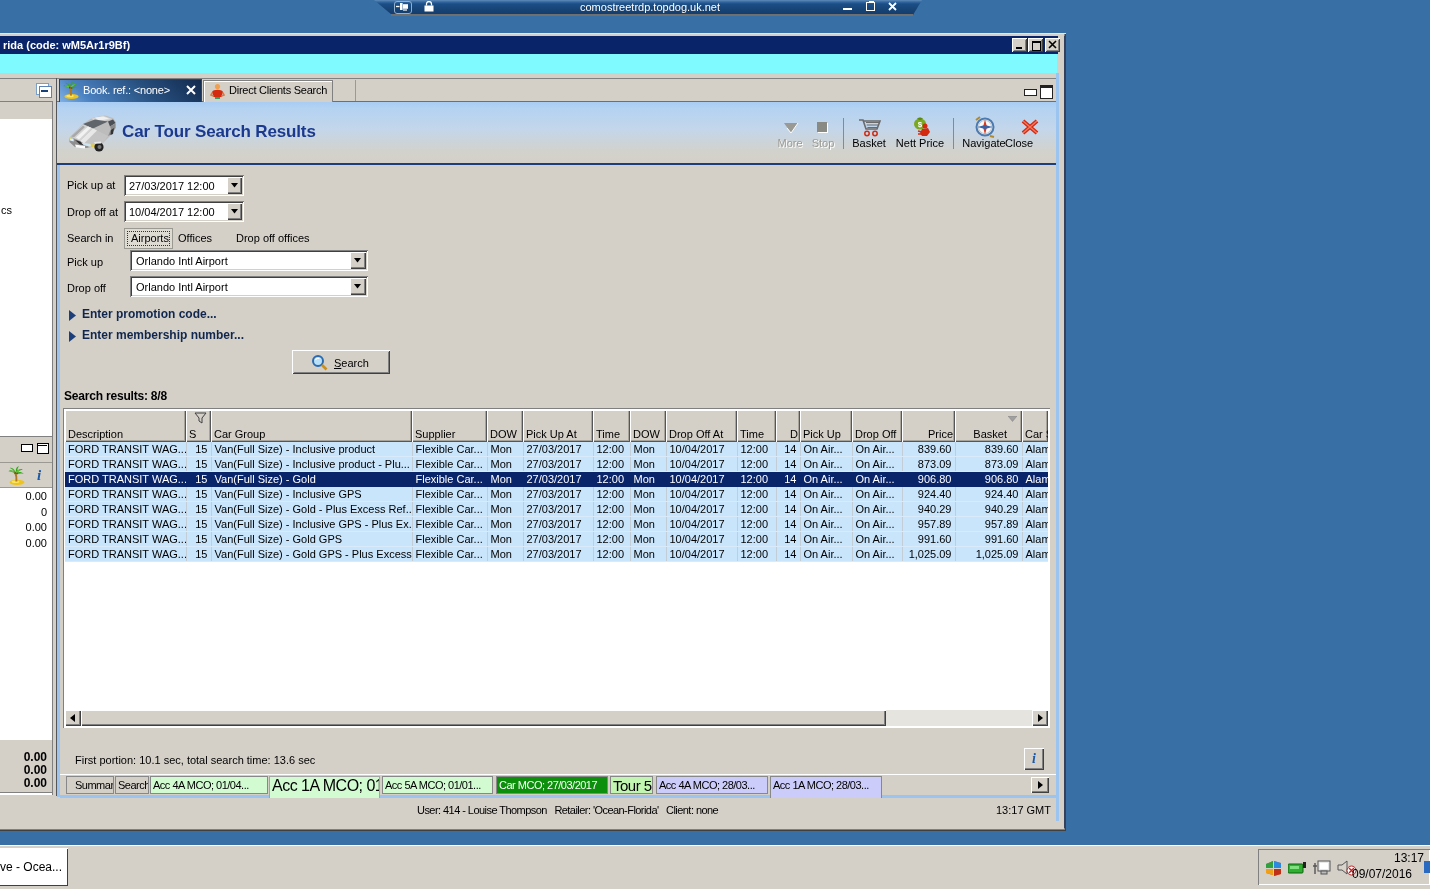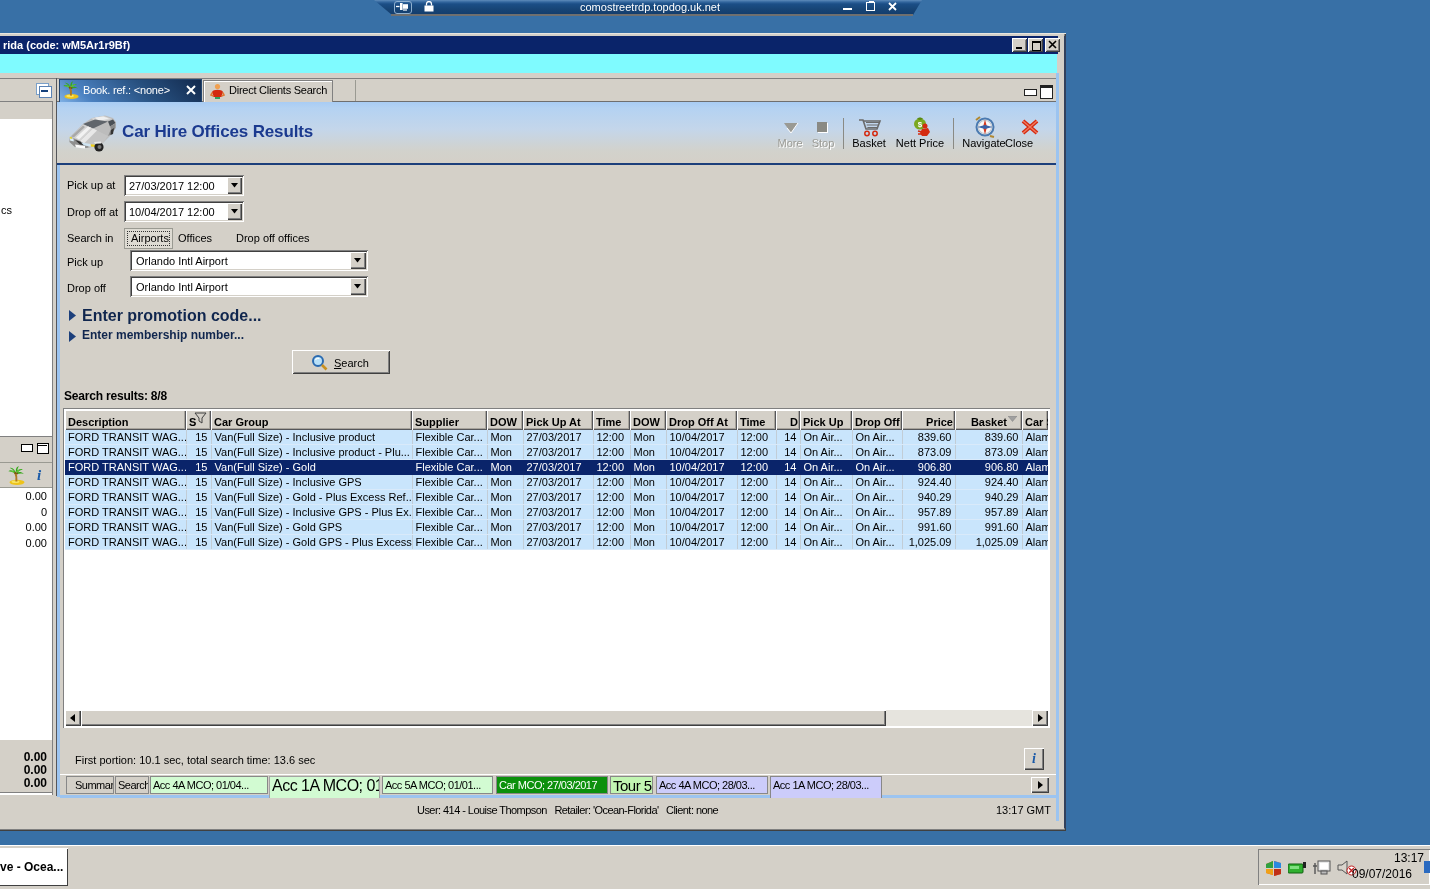--- a/index.html
+++ b/index.html
@@ -151,21 +151,21 @@
 <path d="M2.8 22.8 L5 23.6 L5 25 L2.8 24.3 Z" fill="#e8d820"></path>
 <path d="M8 26 L13 27.5 L19 31.5 L13 30.5 Z" fill="#2e2e2e"></path>
 <path d="M14 28.5 L24 30 L24 32.5 L17 31.5 Z" fill="#cfe4f2"></path>
 <path d="M23.5 30.2 L28 30.8 L28 33 L24 32.6 Z" fill="#f0d018"></path>
 <path d="M8 30.5 L18 32 L18 34.5 L9 33.5 Z" fill="#fafafa"></path>
 <ellipse cx="32" cy="33" rx="4.6" ry="4.6" fill="#222"></ellipse>
 <ellipse cx="32.5" cy="33" rx="2" ry="2" fill="#777"></ellipse>
 <path d="M44 16 L47 14 L46 20 L43.5 21 Z" fill="#333"></path>
 <path d="M27 28 L34 27.5 L34 29.5 L28 29.8 Z" fill="#e8e8e8"></path>
 </svg>
-<div class="abs" style="left:122px;top:122px;font-size:17px;font-weight:bold;color:#1b3a8f;letter-spacing:-0.15px">Car Hire Offices Results</div>
+<div class="abs" style="left:122px;top:122px;font-size:17px;font-weight:bold;color:#1b3a8f;letter-spacing:-0.15px">Car Tour Search Results</div>
 
 <svg class="abs" style="left:783px;top:121px" width="16" height="14" viewBox="0 0 16 14">
     <path d="M1 2h14L8 12z" fill="#9a9a94"></path>
     <path d="M15 2L8 12 4 7" fill="none" stroke="#fff" stroke-width="1"></path>
   </svg>
 <div class="abs" style="left:766px;top:137px;width:48px;text-align:center;color:#9b9b95;text-shadow:1px 1px 0 #fff">More</div>
 <div class="abs" style="left:817px;top:122px;width:10px;height:10px;background:#8a8a84;box-shadow:1px 1px 0 #fff"></div>
 <div class="abs" style="left:799px;top:137px;width:48px;text-align:center;color:#9b9b95;text-shadow:1px 1px 0 #fff">Stop</div>
 <div class="abs" style="left:843px;top:118px;width:1px;height:31px;background:#8a8a84"></div>
 
@@ -242,21 +242,21 @@
 <div class="abs sunk" style="left:130px;top:276px;width:238px;height:21px;background:#fff"></div>
 <div class="abs" style="left:136px;top:281px">Orlando Intl Airport</div>
 <div class="abs raised2" style="left:350px;top:278px;width:16px;height:17px"></div>
 <svg class="abs" style="left:354px;top:284px" width="7" height="5" viewBox="0 0 7 5">
     <path d="M0 0h7L3.5 4.5z" fill="#000"></path>
   </svg>
 
 <svg class="abs" style="left:69px;top:310px" width="7" height="11" viewBox="0 0 7 11">
     <path d="M0 0l7 5.5L0 11z" fill="#1c3f7b"></path>
   </svg>
-<div class="abs" style="left:82px;top:307px;font-weight:bold;font-size:16px;color:#10264e">Enter promotion code...</div>
+<div class="abs" style="left:82px;top:307px;font-weight:bold;font-size:12px;color:#10264e">Enter promotion code...</div>
 <svg class="abs" style="left:69px;top:331px" width="7" height="11" viewBox="0 0 7 11">
     <path d="M0 0l7 5.5L0 11z" fill="#1c3f7b"></path>
   </svg>
 <div class="abs" style="left:82px;top:328px;font-weight:bold;font-size:12px;color:#10264e">Enter membership number...</div>
 
 <div class="abs raised" style="left:292px;top:350px;width:98px;height:24px"></div>
 <svg class="abs" style="left:311px;top:354px" width="17" height="17" viewBox="0 0 17 17">
 <circle cx="7" cy="7" r="5" fill="#b8e0f8" stroke="#2a6ab0" stroke-width="2"></circle>
 <path d="M11 11l4.5 4.5" stroke="#c89020" stroke-width="2.6"></path>
 <path d="M4.5 6c.8-1.5 2.5-2 3.8-1.4" stroke="#fff" stroke-width="1.2" fill="none"></path>
@@ -497,21 +497,21 @@
   </svg>
 
 <div class="abs" style="left:57px;top:798px;width:999px;height:23px;background:#d4d0c8"></div>
 <div class="abs" style="left:417px;top:804px;letter-spacing:-0.55px">User: 414 - Louise Thompson&nbsp;&nbsp;&nbsp;Retailer: 'Ocean-Florida'&nbsp;&nbsp;&nbsp;Client: none</div>
 <div class="abs" style="left:951px;top:804px;width:100px;text-align:right">13:17 GMT</div>
 
 <div class="abs" style="left:0;top:831px;width:1430px;height:14px;background:#3870a6"></div>
 <div class="abs" style="left:0;top:845px;width:1430px;height:44px;background:#d4d0c8;border-top:1px solid #fff"></div>
 
 <div class="abs raised" style="left:-10px;top:848px;width:78px;height:38px;background:#fff;box-shadow:inset 1px 1px 0 #fff,inset -1px -1px 0 #404040"></div>
-<div class="abs" style="left:0px;top:860px;font-weight:bold;font-size:12px">ve - Ocea...</div>
+<div class="abs" style="left:0px;top:860px;font-weight:normal;font-size:12px">ve - Ocea...</div>
 
 <div class="abs" style="left:1258px;top:849px;width:172px;height:36px;box-shadow:inset 1px 1px 0 #808080,inset -1px -1px 0 #fff"></div>
 
 <svg class="abs" style="left:1265px;top:860px" width="17" height="17" viewBox="0 0 17 17">
 <path d="M1 4l7-3v7H1zM9 1l7 2v5H9zM1 9h7v6l-7-2zM9 9h7v5l-7 2z" fill="#e8641e"></path>
 <path d="M9 1l7 2v5H9z" fill="#2a8ae0"></path>
     <path d="M1 9h7v6l-7-2z" fill="#f0a018"></path>
     <path d="M9 9h7v5l-7 2z" fill="#c03018"></path>
     <path d="M1 4l7-3v7H1z" fill="#30a040"></path>
 </svg>
@@ -529,19 +529,19 @@
 <svg class="abs" style="left:1337px;top:859px" width="20" height="17" viewBox="0 0 20 17">
 <path d="M1 6h4l5-4v13l-5-4H1z" fill="#d8d4cc" stroke="#555"></path>
 <circle cx="14.5" cy="11.5" r="4.5" fill="#fff" stroke="#c02020"></circle>
 <path d="M12 9l5 5M17 9l-5 5" stroke="#c02020" stroke-width="1.4"></path>
 </svg>
 <div class="abs" style="left:1340px;top:851px;width:84px;text-align:right;font-size:12px">13:17</div>
 <div class="abs" style="left:1340px;top:867px;width:84px;text-align:center;font-size:12px">09/07/2016</div>
 <div class="abs" style="left:1424px;top:861px;width:6px;height:12px;background:#2a6ac0"></div>
 
 <style>
-#grid th{background:#d4d0c8;font-weight:bold;text-align:left;height:16px;line-height:16px;padding:4px 2px 0 3px;
+#grid th{background:#d4d0c8;font-weight:normal;text-align:left;height:16px;line-height:16px;padding:16px 2px 0 3px;
  box-shadow:inset 1px 1px 0 #fff,inset -1px -1px 0 #55565a,inset -2px -2px 0 #a8a49c;
  white-space:nowrap;overflow:hidden;font-size:11px}
 #grid td{background:#c9e5fc;height:14px;line-height:14px;padding:0 3px 0 3px;border-right:1px solid #c2cdd6;border-bottom:1px solid #d9eafa;white-space:nowrap;overflow:hidden}
 #grid tr.sel td{background:#0a246a;color:#fff;border-right-color:#0a246a;border-bottom-color:#0a246a}
 #grid th.r,#grid td.r{text-align:right}
 </style>
 
 </body></html>

